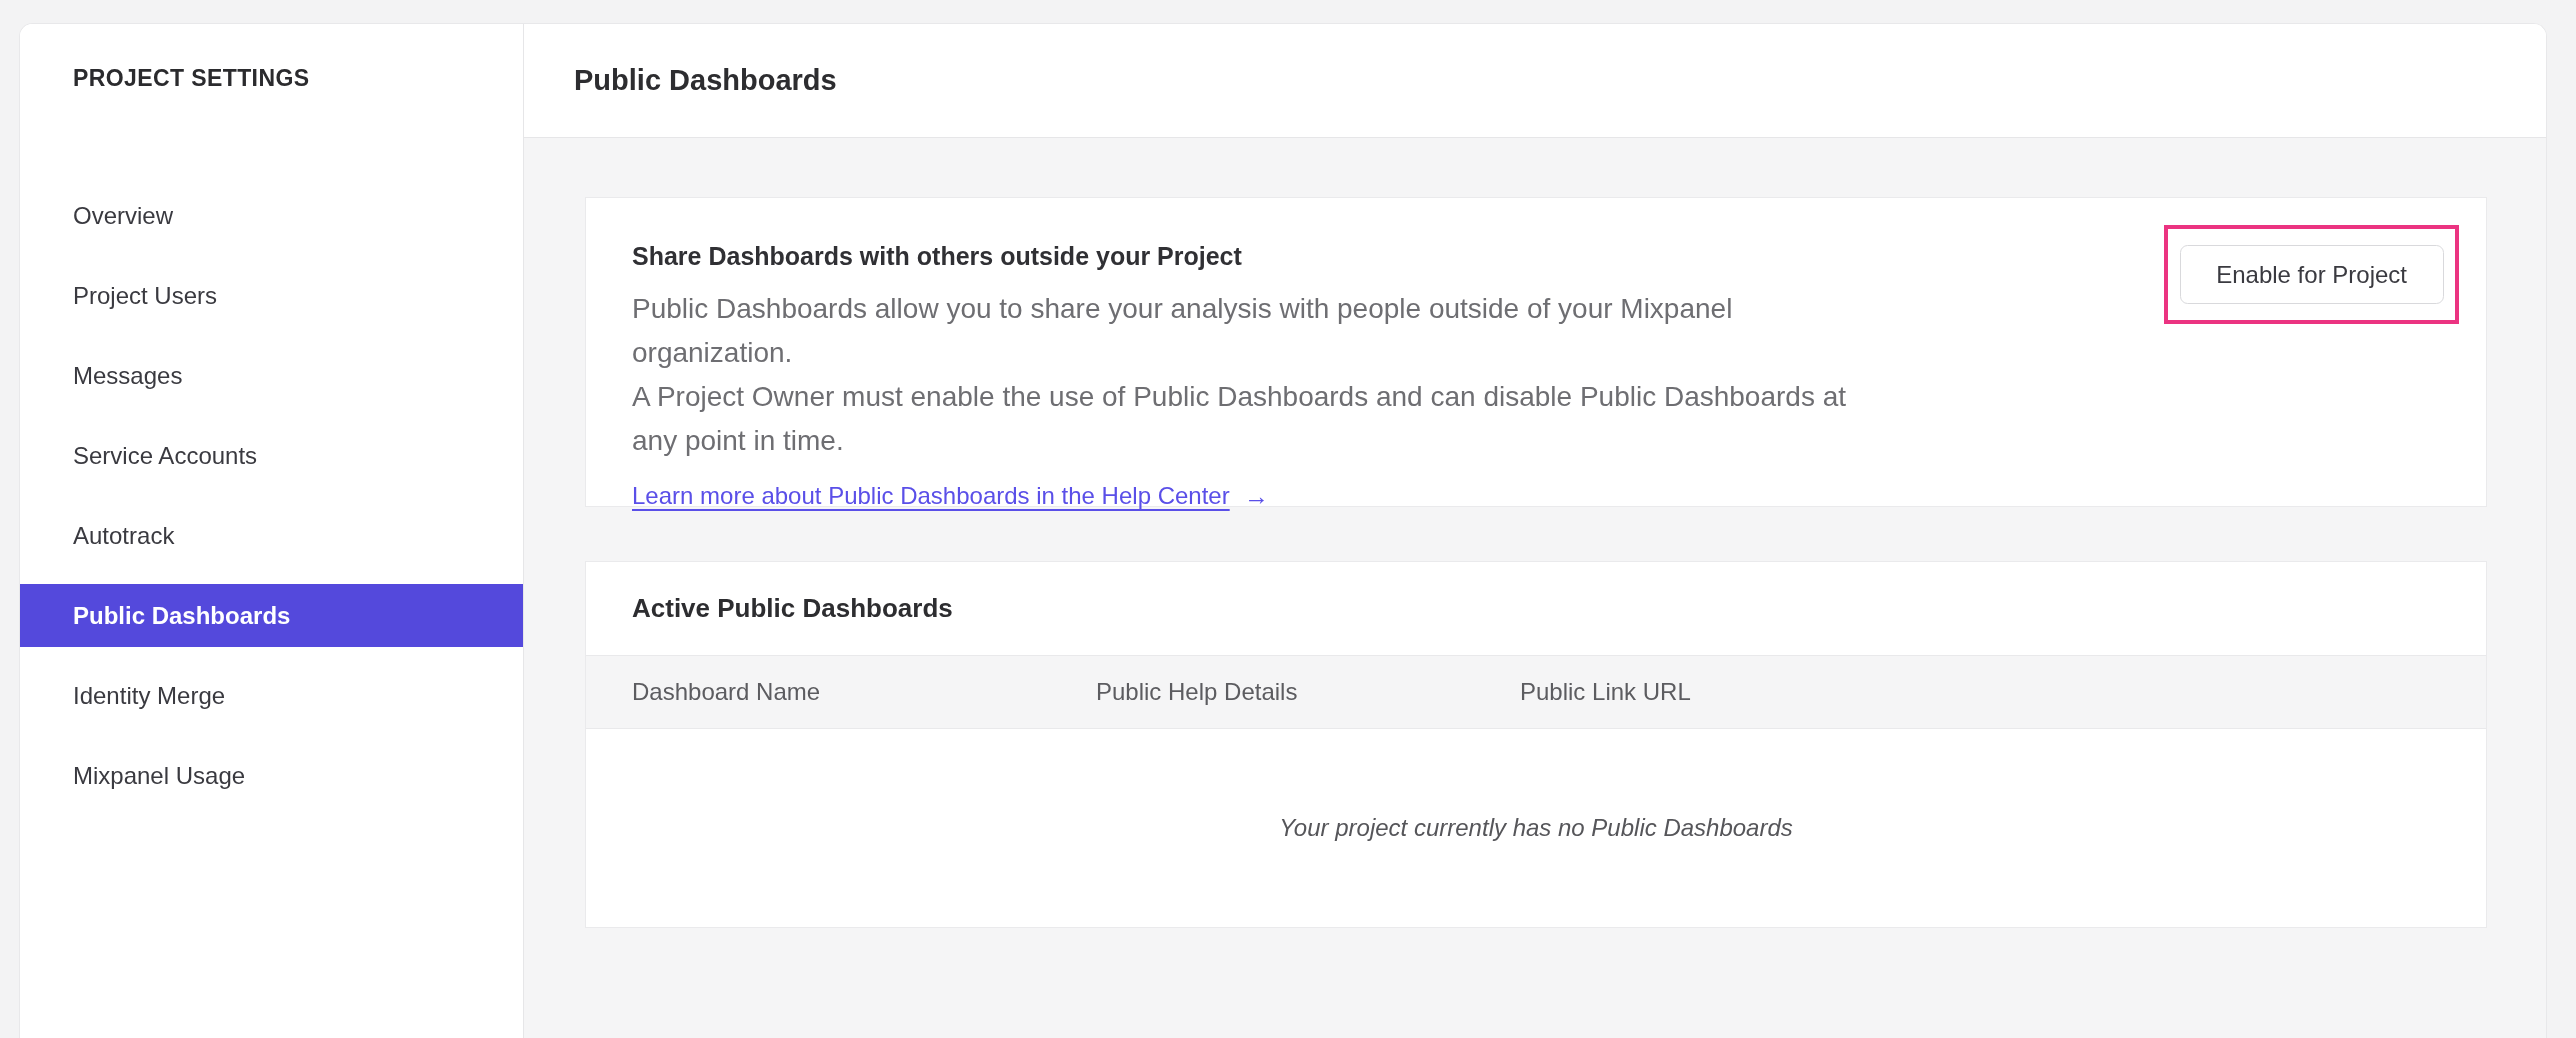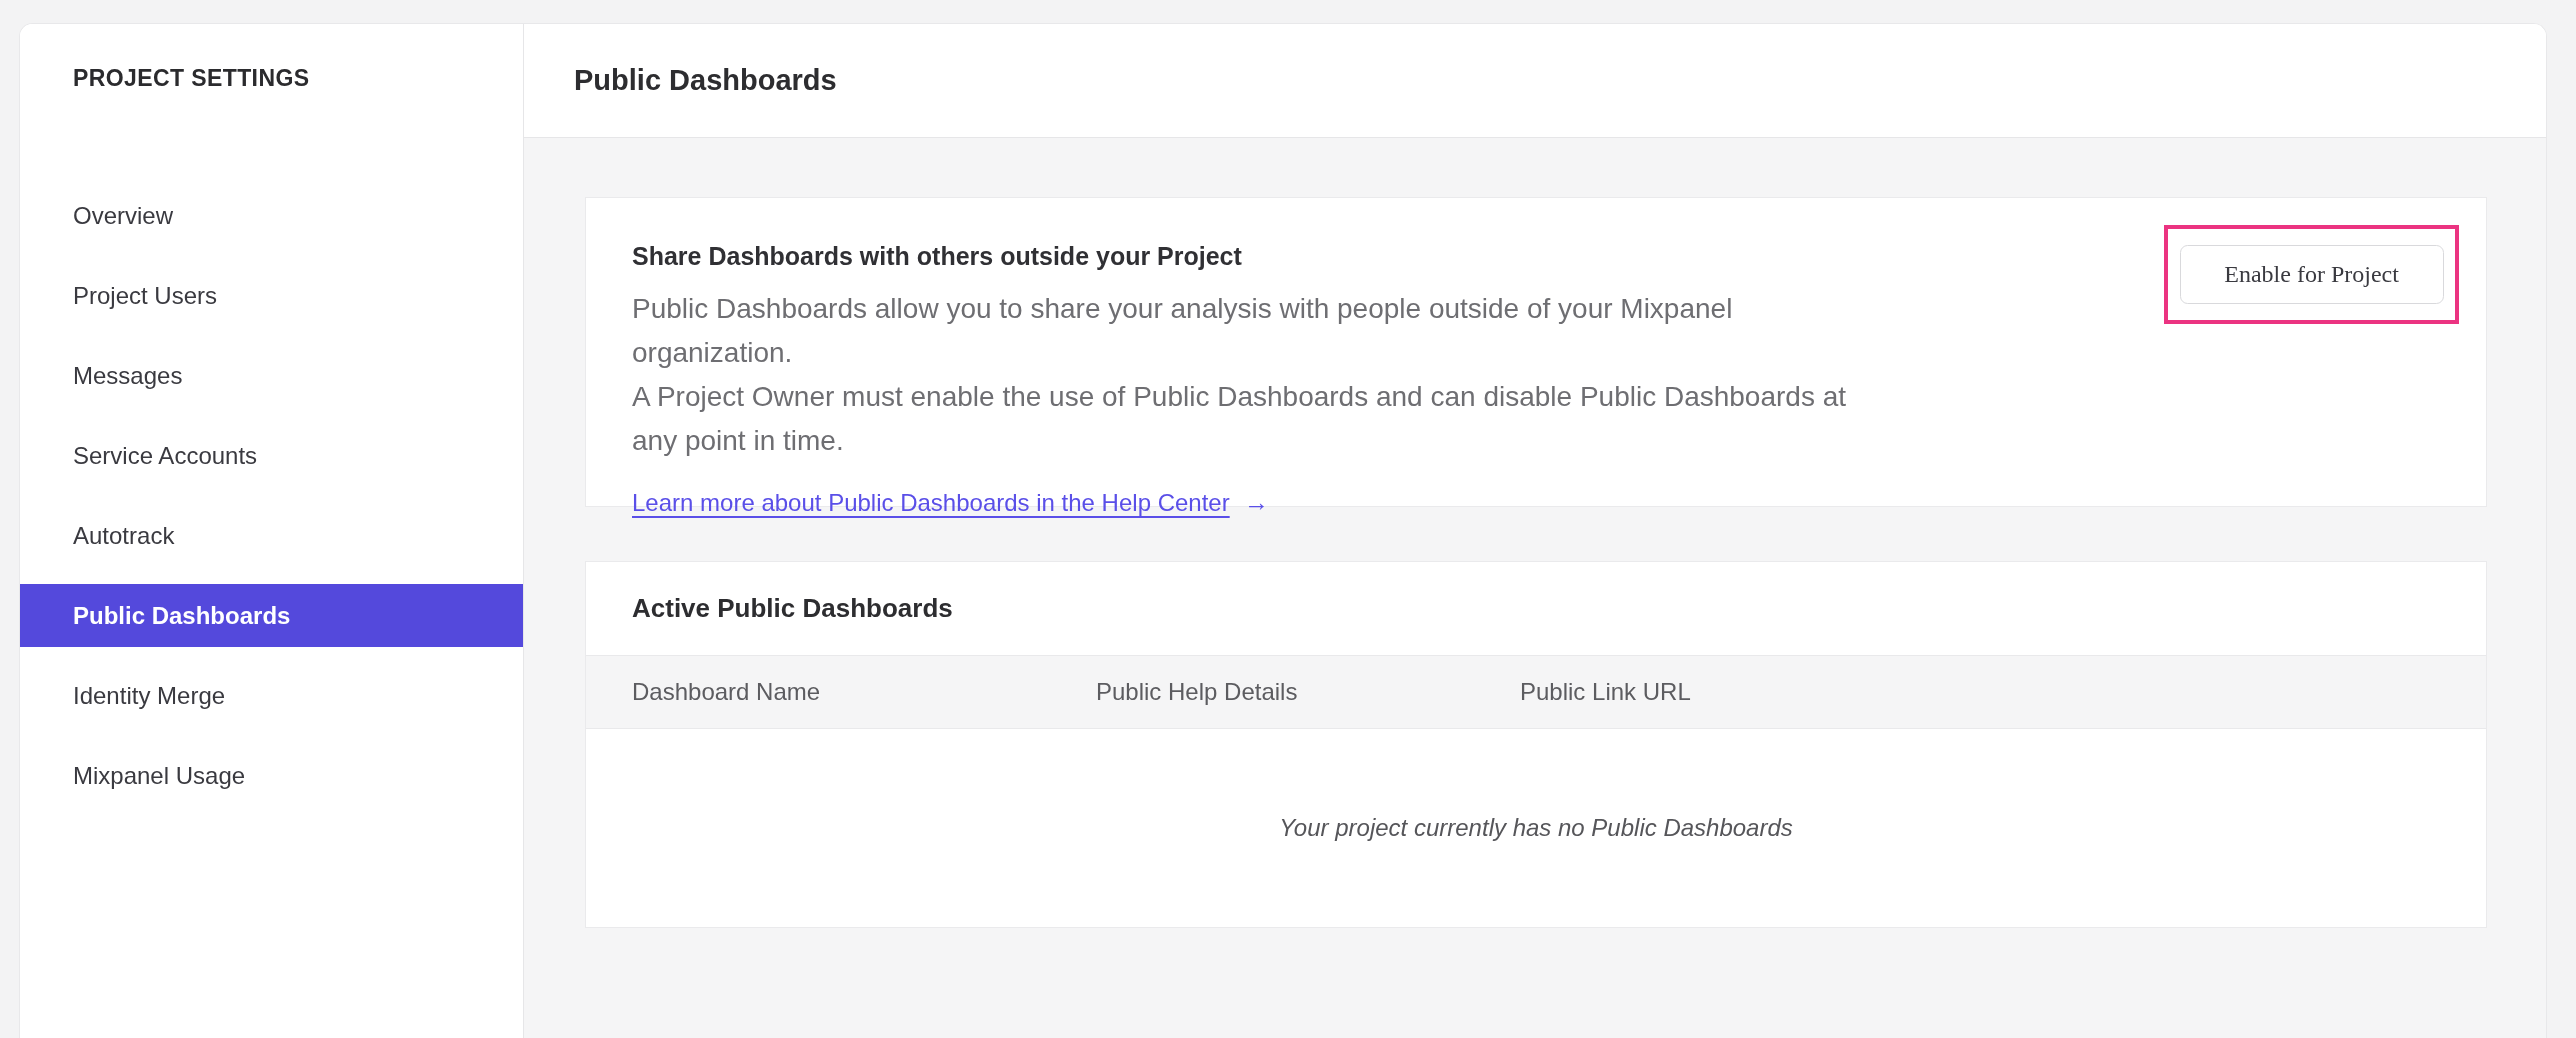--- a/index.html
+++ b/index.html
@@ -104,23 +104,22 @@
     color: #303034;
   }
   .card-para {
     max-width: 1259px;
     font-size: 28px;
     line-height: 44px;
     color: #6e6e72;
   }
   .card-para.first { margin-top: 16px; }
   .link-row {
-    margin-top: 25px;
-    display: flex;
-    align-items: center;
+    margin-top: 19px;
+    display: flex;
   }
   .help-link {
     font-size: 24px;
     color: var(--link, #5A4FE8);
     text-decoration: underline;
     text-underline-offset: 4.8px;
     cursor: pointer;
   }
   .link-arrow {
     margin-left: 14.3px;
@@ -134,21 +133,21 @@
     border: 4.8px solid var(--highlight, #EB3381);
     padding: 16px 11.4px;
     background: #fff;
   }
   .enable-btn {
     width: 264px;
     height: 59px;
     background: #fff;
     border: 1px solid #d9d9dc;
     border-radius: 7.6px;
-    font-family: Liberation Serif, serif;
+    font-family: Liberation Sans, sans-serif;
     font-size: 24px;
     color: #3a3a40;
     cursor: pointer;
   }
 
   .active-card { margin-top: 54px; }
   .active-heading-row {
     height: 93px;
     display: flex;
     align-items: center;

